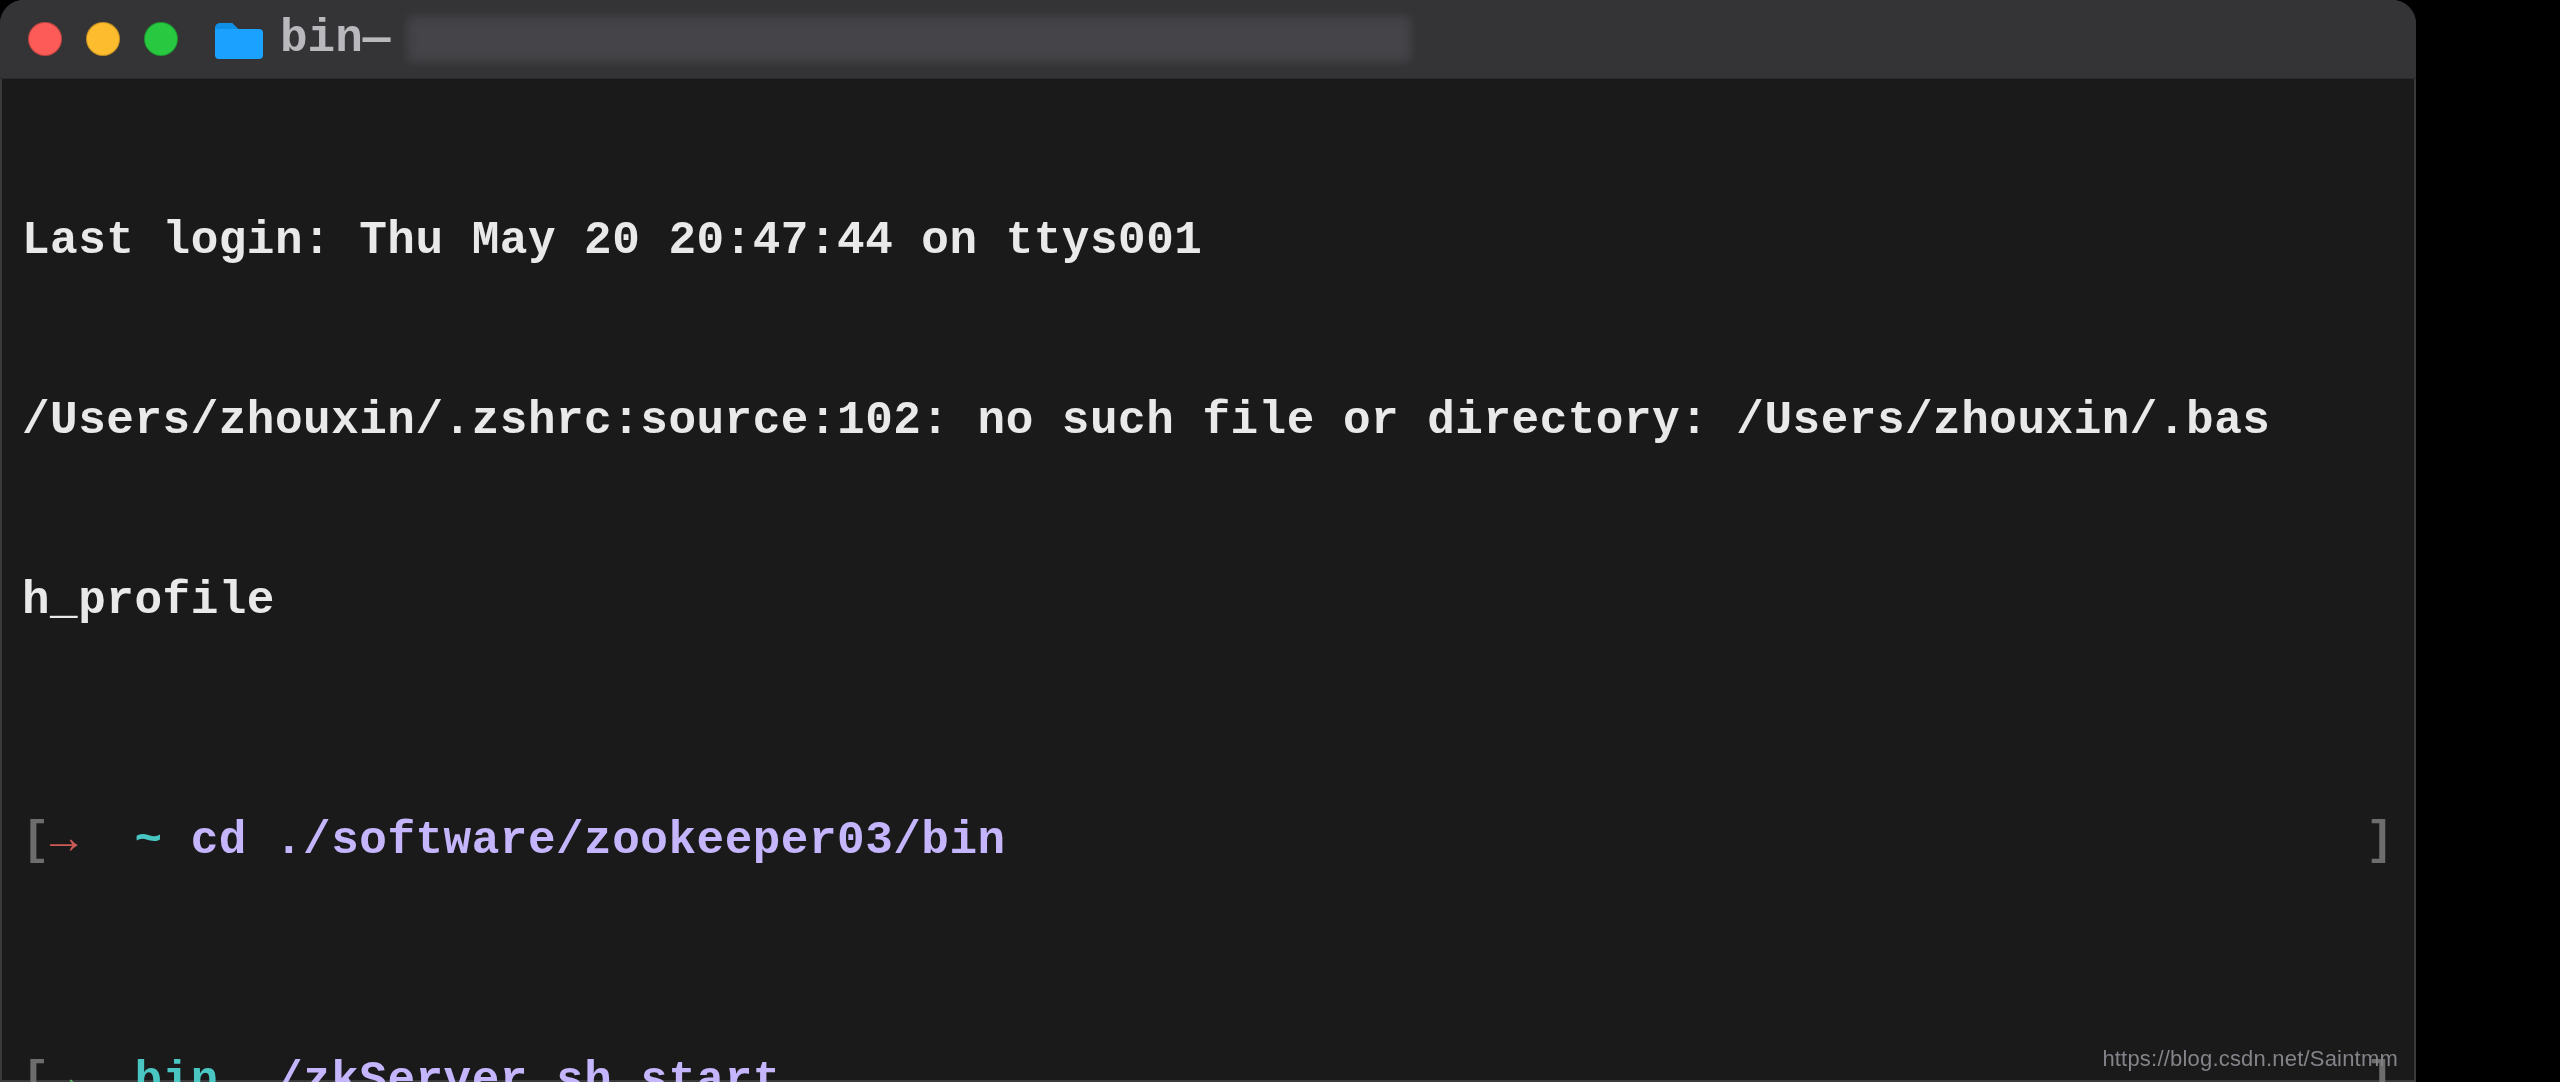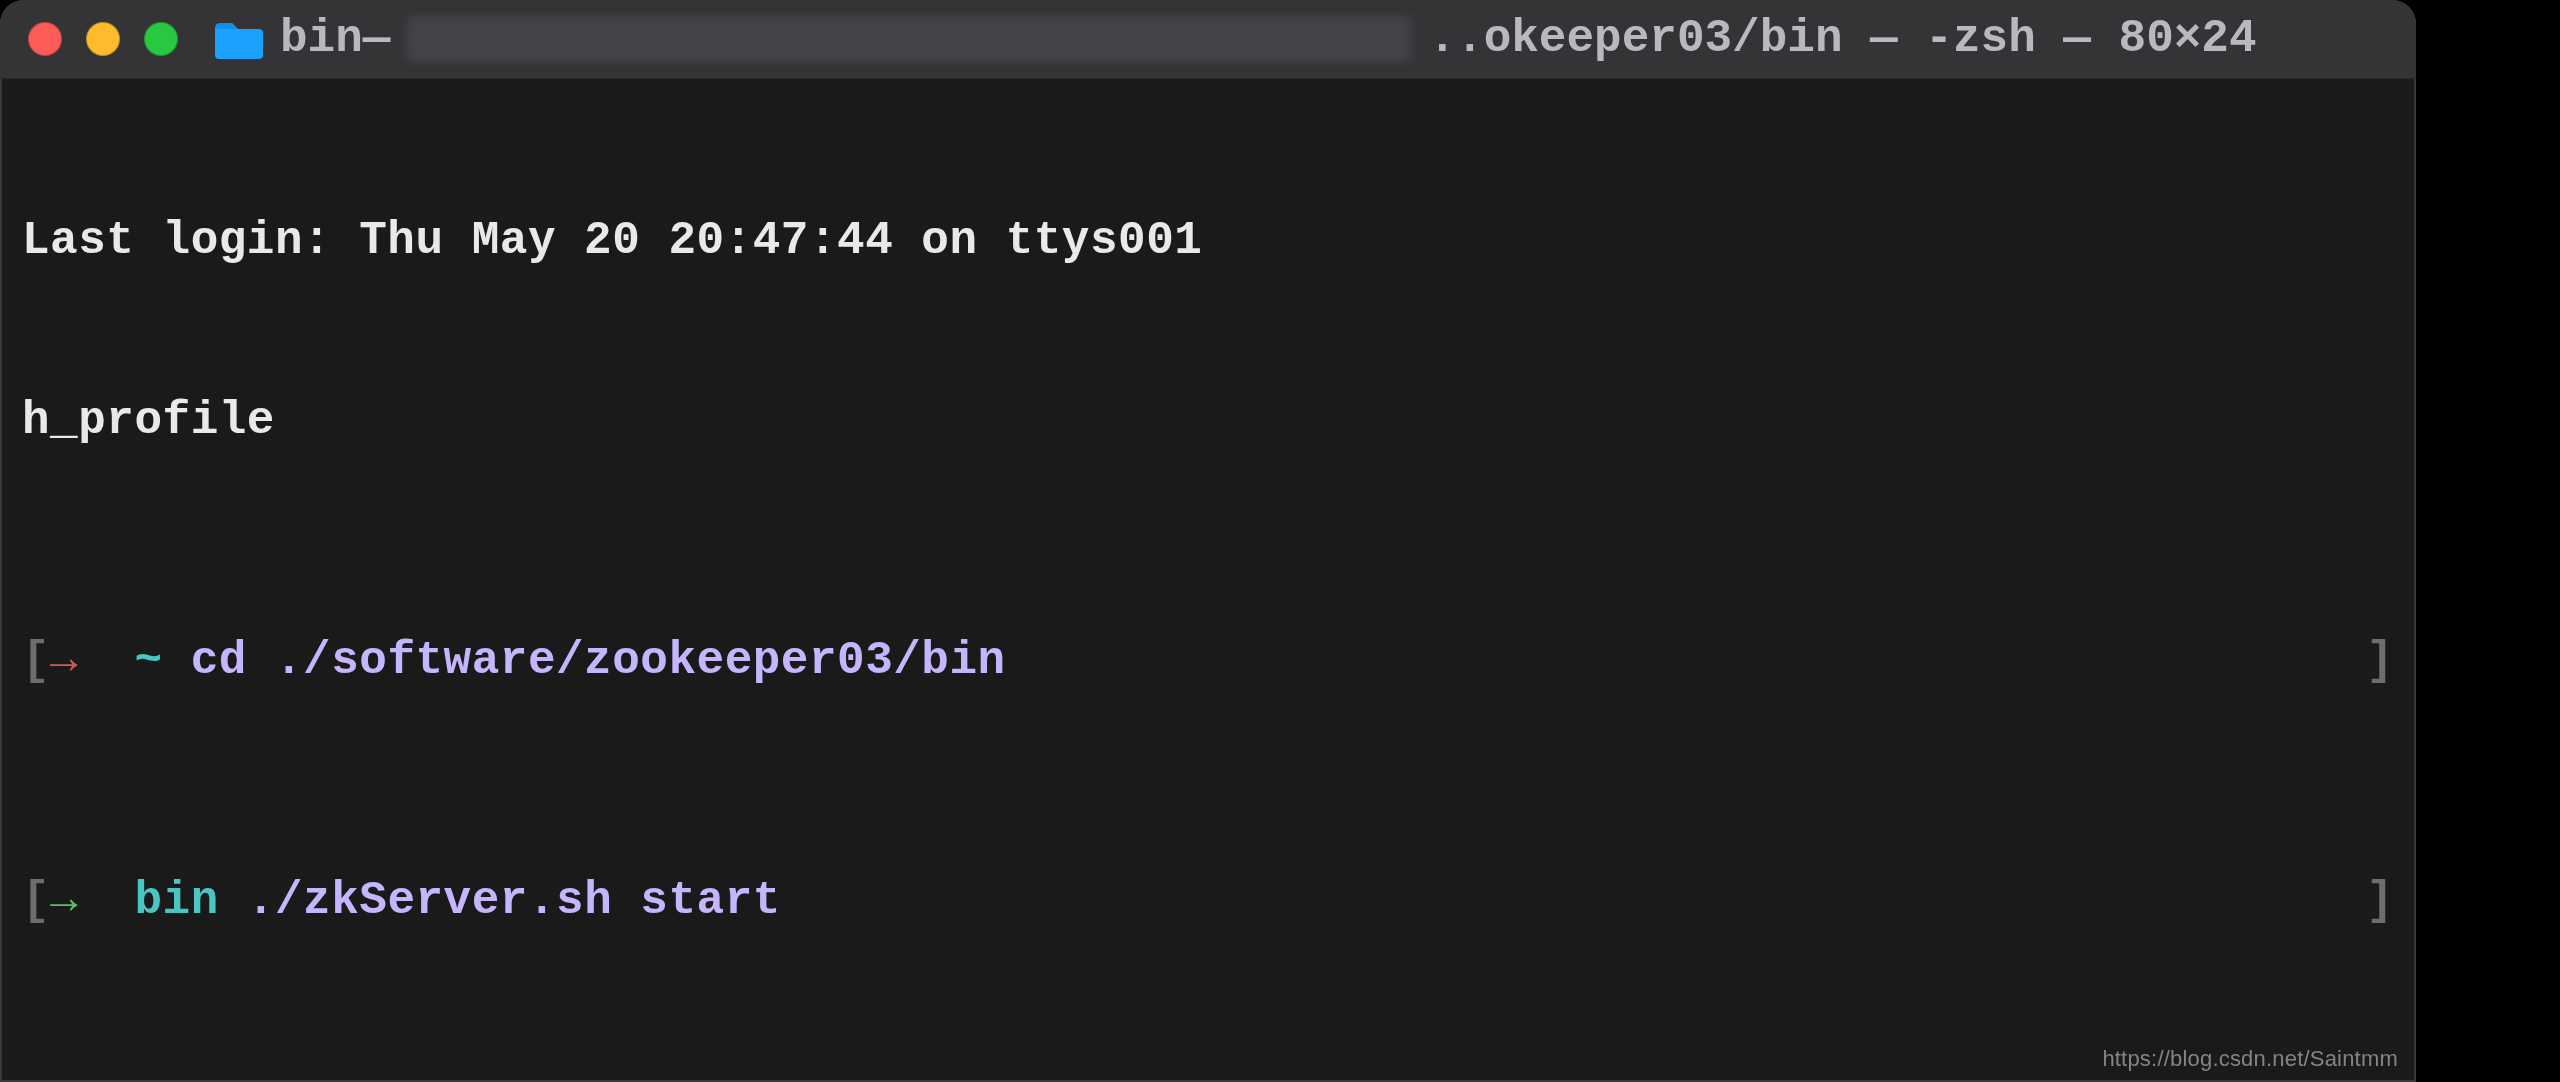--- a/index.html
+++ b/index.html
@@ -113,26 +113,26 @@
     <div class="folder-icon">
       <svg viewBox="0 0 54 44">
         <path d="M3 10 Q3 4 9 4 H20 L26 10 H47 Q51 10 51 14 V36 Q51 40 47 40 H7 Q3 40 3 36 Z" fill="#1ba1ff"></path>
         <path d="M3 10 Q3 4 9 4 H20 L26 10 H3 Z" fill="#0f8fe6"></path>
       </svg>
     </div>
     <div class="title-text">
       <span>bin</span>
         <span> — </span>
         <span class="redacted"></span>
-        <span>..okeeper03/bin — -zsh — 80×24</span>
     </div>
   </div>
 
   <div class="terminal-body">
     <div class="row"><span class="out">Last login: Thu May 20 20:47:44 on ttys001</span></div>
+    <div class="row"><span class="out">/Users/zhouxin/.zshrc:source:102: no such file or directory: /Users/zhouxin/.bas</span></div>
     <div class="row"><span class="out">h_profile</span></div>
 
     <div class="row">
 <span class="bracket">[</span><span class="red-arrow">→</span><span>  </span><span class="tilde">~</span><span> </span><span class="cmd">cd ./software/zookeeper03/bin</span><span style="flex:1"></span><span class="bracket">]</span>
     </div>
 
     <div class="row">
 <span class="bracket">[</span><span class="green-arrow">→</span><span>  </span><span class="bin">bin</span><span> </span><span class="cmd">./zkServer.sh start</span><span style="flex:1"></span><span class="bracket">]</span>
     </div>
 

